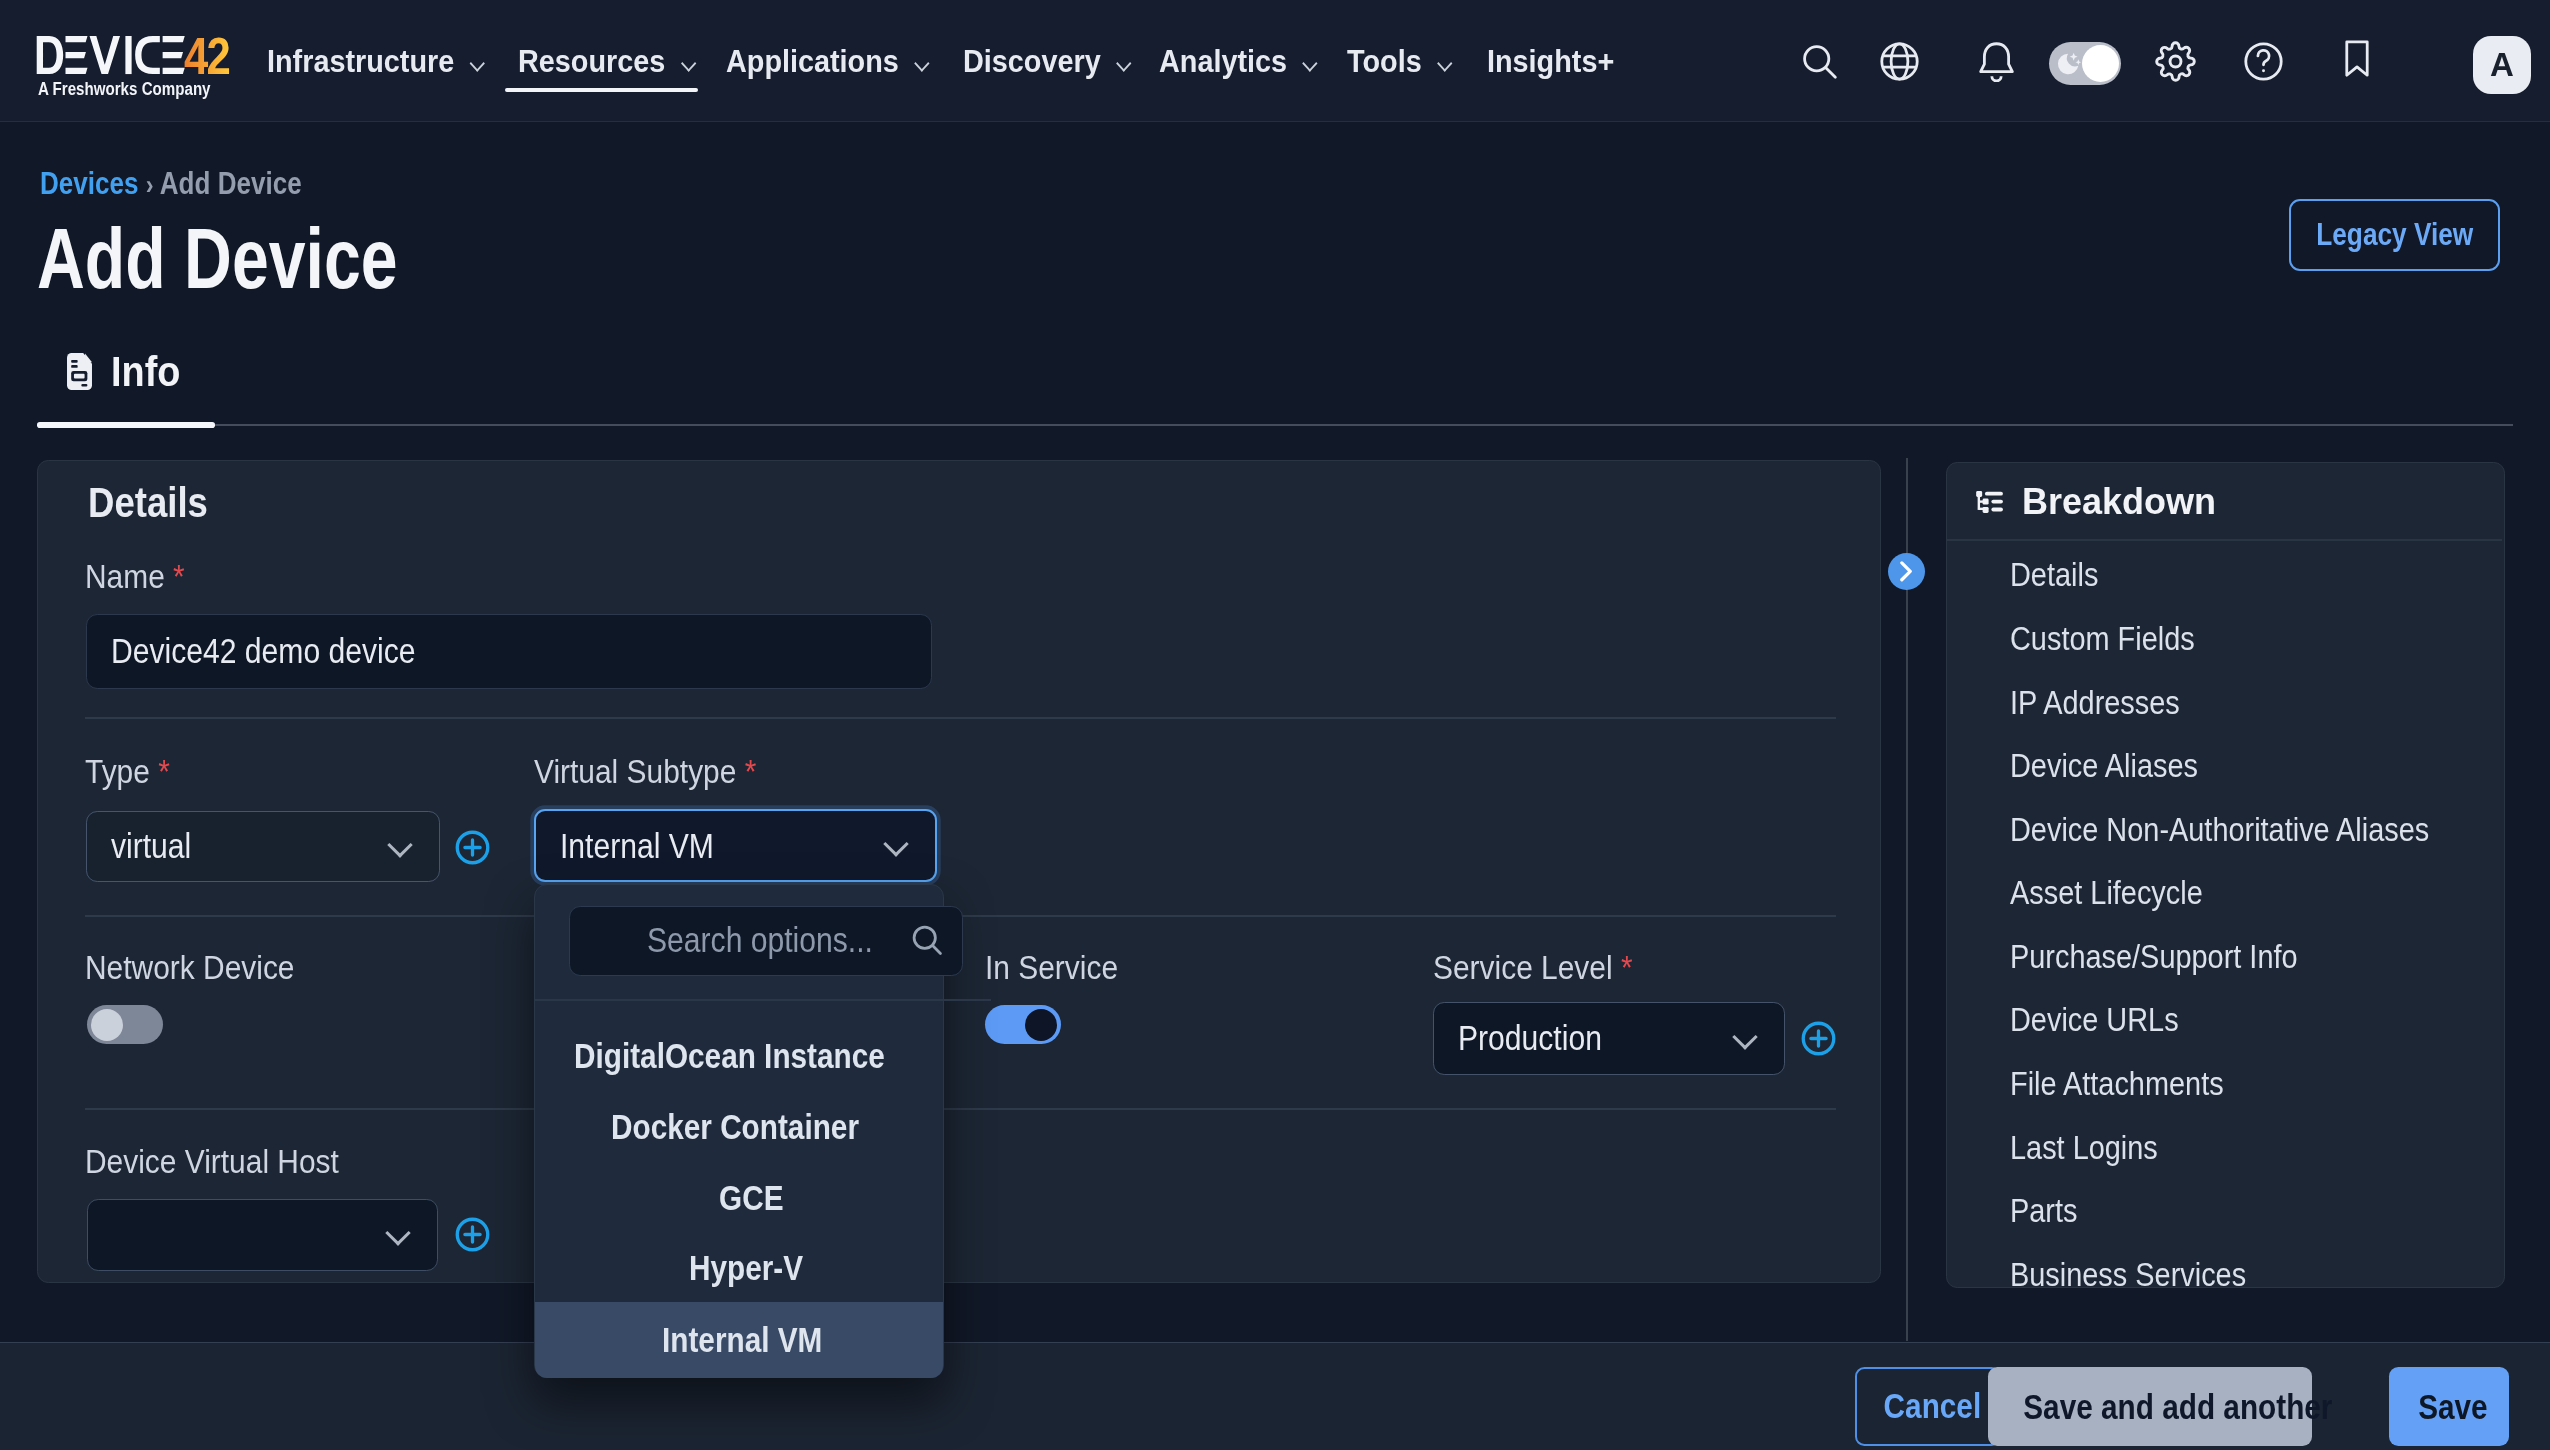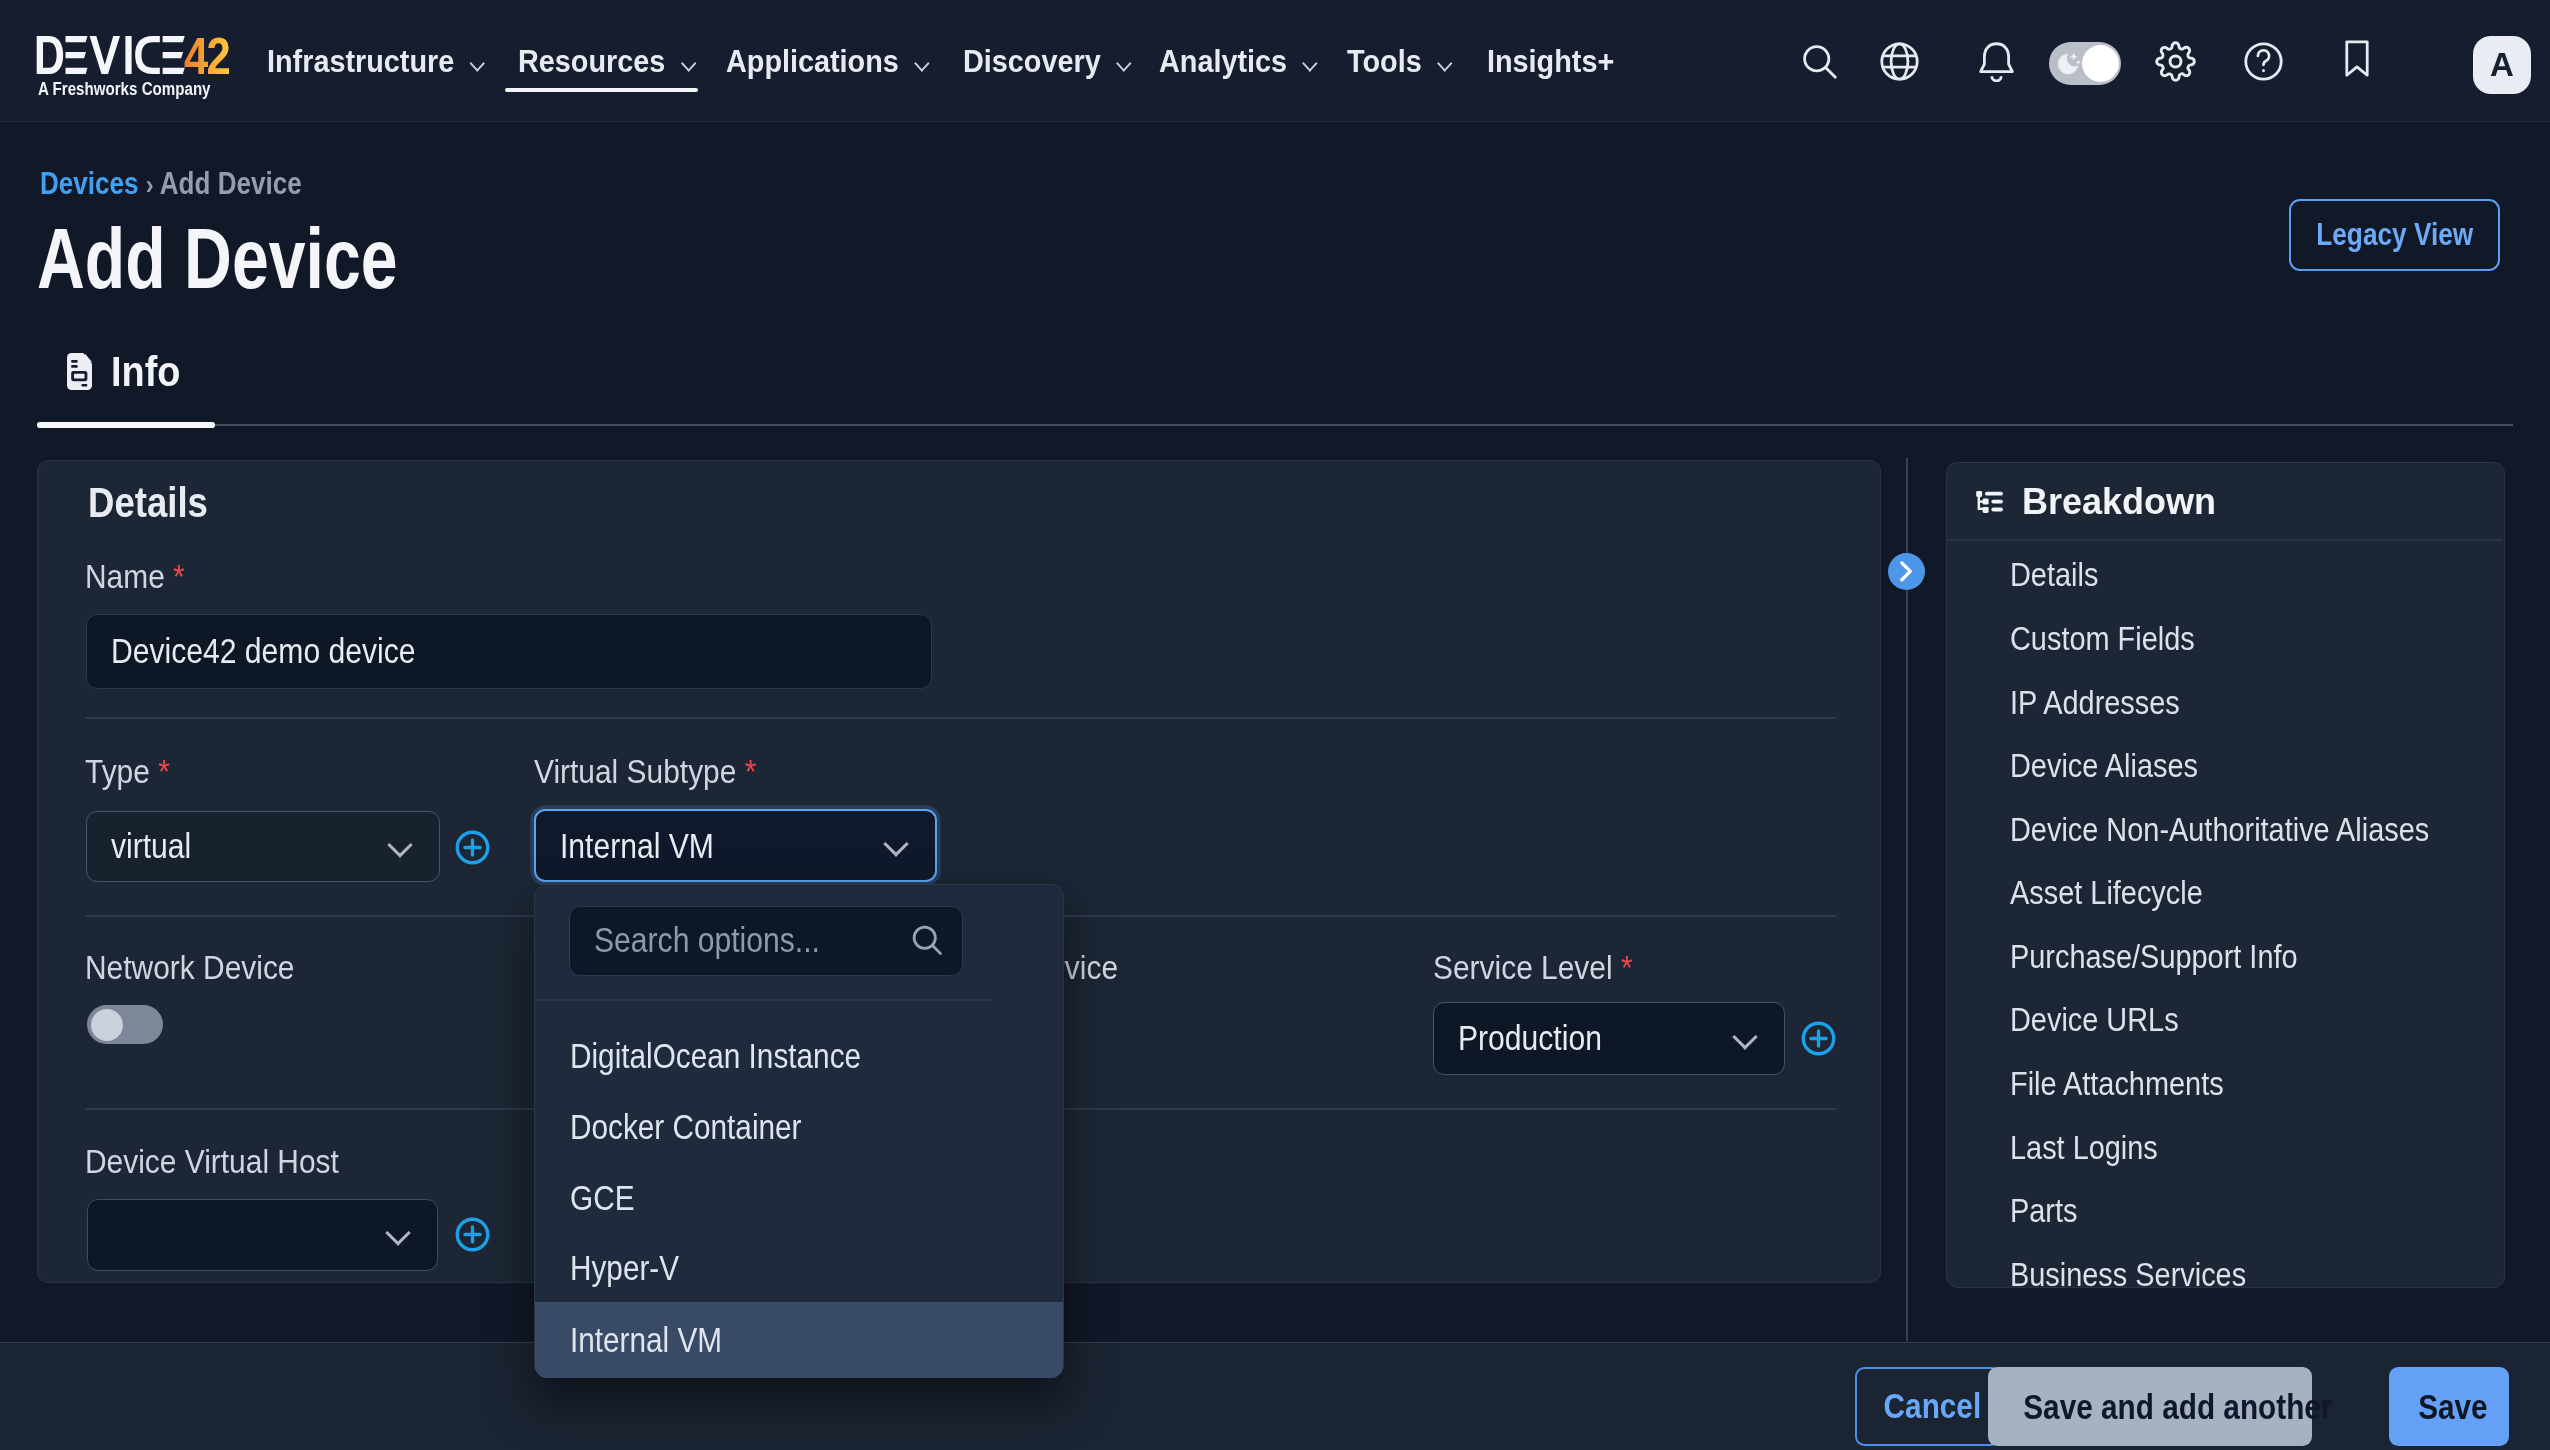--- a/index.html
+++ b/index.html
@@ -34,22 +34,22 @@
   .val { display:inline-block; transform:scaleX(0.86) translateZ(0); transform-origin:0 50%; }
   .req { color:#E5484D; }
   .input { position:absolute; background:#0E1726; border:1.9px solid #2B384D; border-radius:11.2px; color:#E8ECF2; font-size:35px; }
   .selchev { position:absolute; width:18px; height:18px; border-right:3.7px solid #AEB6C2; border-bottom:3.7px solid #AEB6C2; transform:rotate(45deg); }
   .divider { position:absolute; height:1.9px; background:#2E3949; left:47px; width:1751px; }
   .plus { position:absolute; width:37px; height:37px; }
   
   .toggle { position:absolute; width:76px; height:39px; border-radius:19.6px; }
   .knob { position:absolute; top:3.7px; width:32px; height:32px; border-radius:50%; }
   
-  .dropdown { position:absolute; left:534px; top:884px; width:530px; height:494px; background:#1F2B3C; border:0.9px solid #2A3748; border-radius:13px; box-shadow:0 22.4px 45px rgba(0,0,0,0.5); z-index:50; }
-  .opt { position:absolute; left:0; width:100%; padding-left:35px; font-size:35px; color:#DFE5EE; }
+  .dropdown { position:absolute; left:534px; top:884px; width:410px; height:494px; background:#1F2B3C; border:0.9px solid #2A3748; border-radius:13px; box-shadow:0 22.4px 45px rgba(0,0,0,0.5); z-index:50;text-align:center; }
+  .opt { position:absolute; left:0; width:100%; padding-left:35px; font-size:35px; color:#DFE5EE;font-weight:bold; }
   .opt span { display:inline-block; transform:scaleX(0.85) translateZ(0); transform-origin:0 50%; white-space:nowrap; }
   
   .bd-item { position:absolute; left:63px; font-size:34px; color:#DCE2EC; height:37px; line-height:37px; transform:scaleX(0.85) translateZ(0); transform-origin:0 50%; white-space:nowrap; }
   
   .footer { position:absolute; left:0; top:1342px; width:2550px; height:108px; background:#1B2432; border-top:1.9px solid #333F52; }
   .btn { position:absolute; top:24px; height:79px; border-radius:9.3px; font-size:35px; font-weight:700; text-align:center; white-space:nowrap;padding-left:8px; }
   .btn span { display:inline-block; transform:scaleX(0.85) translateZ(0); transform-origin:50% 50%; }
 </style>
 </head>
 <body>

